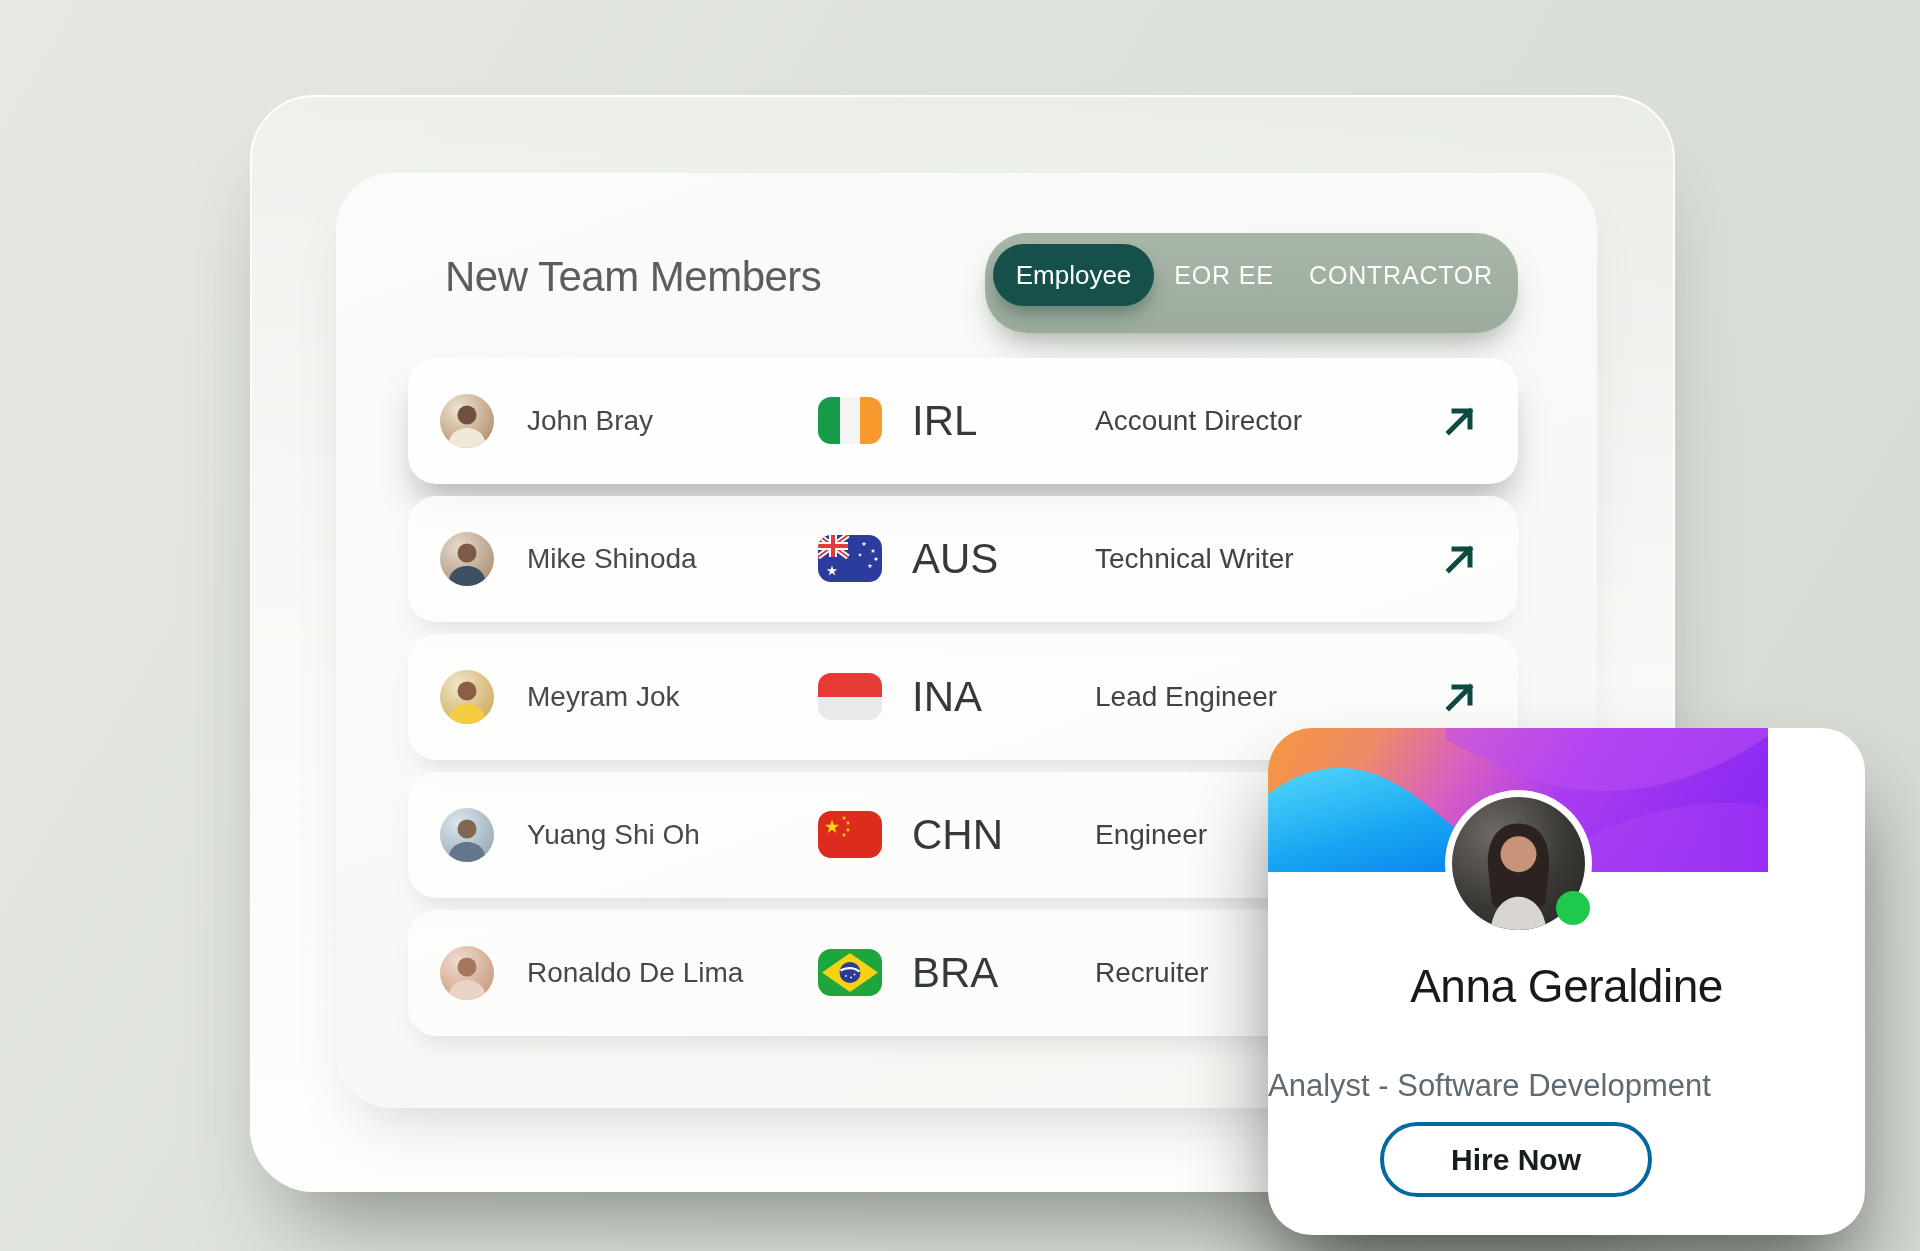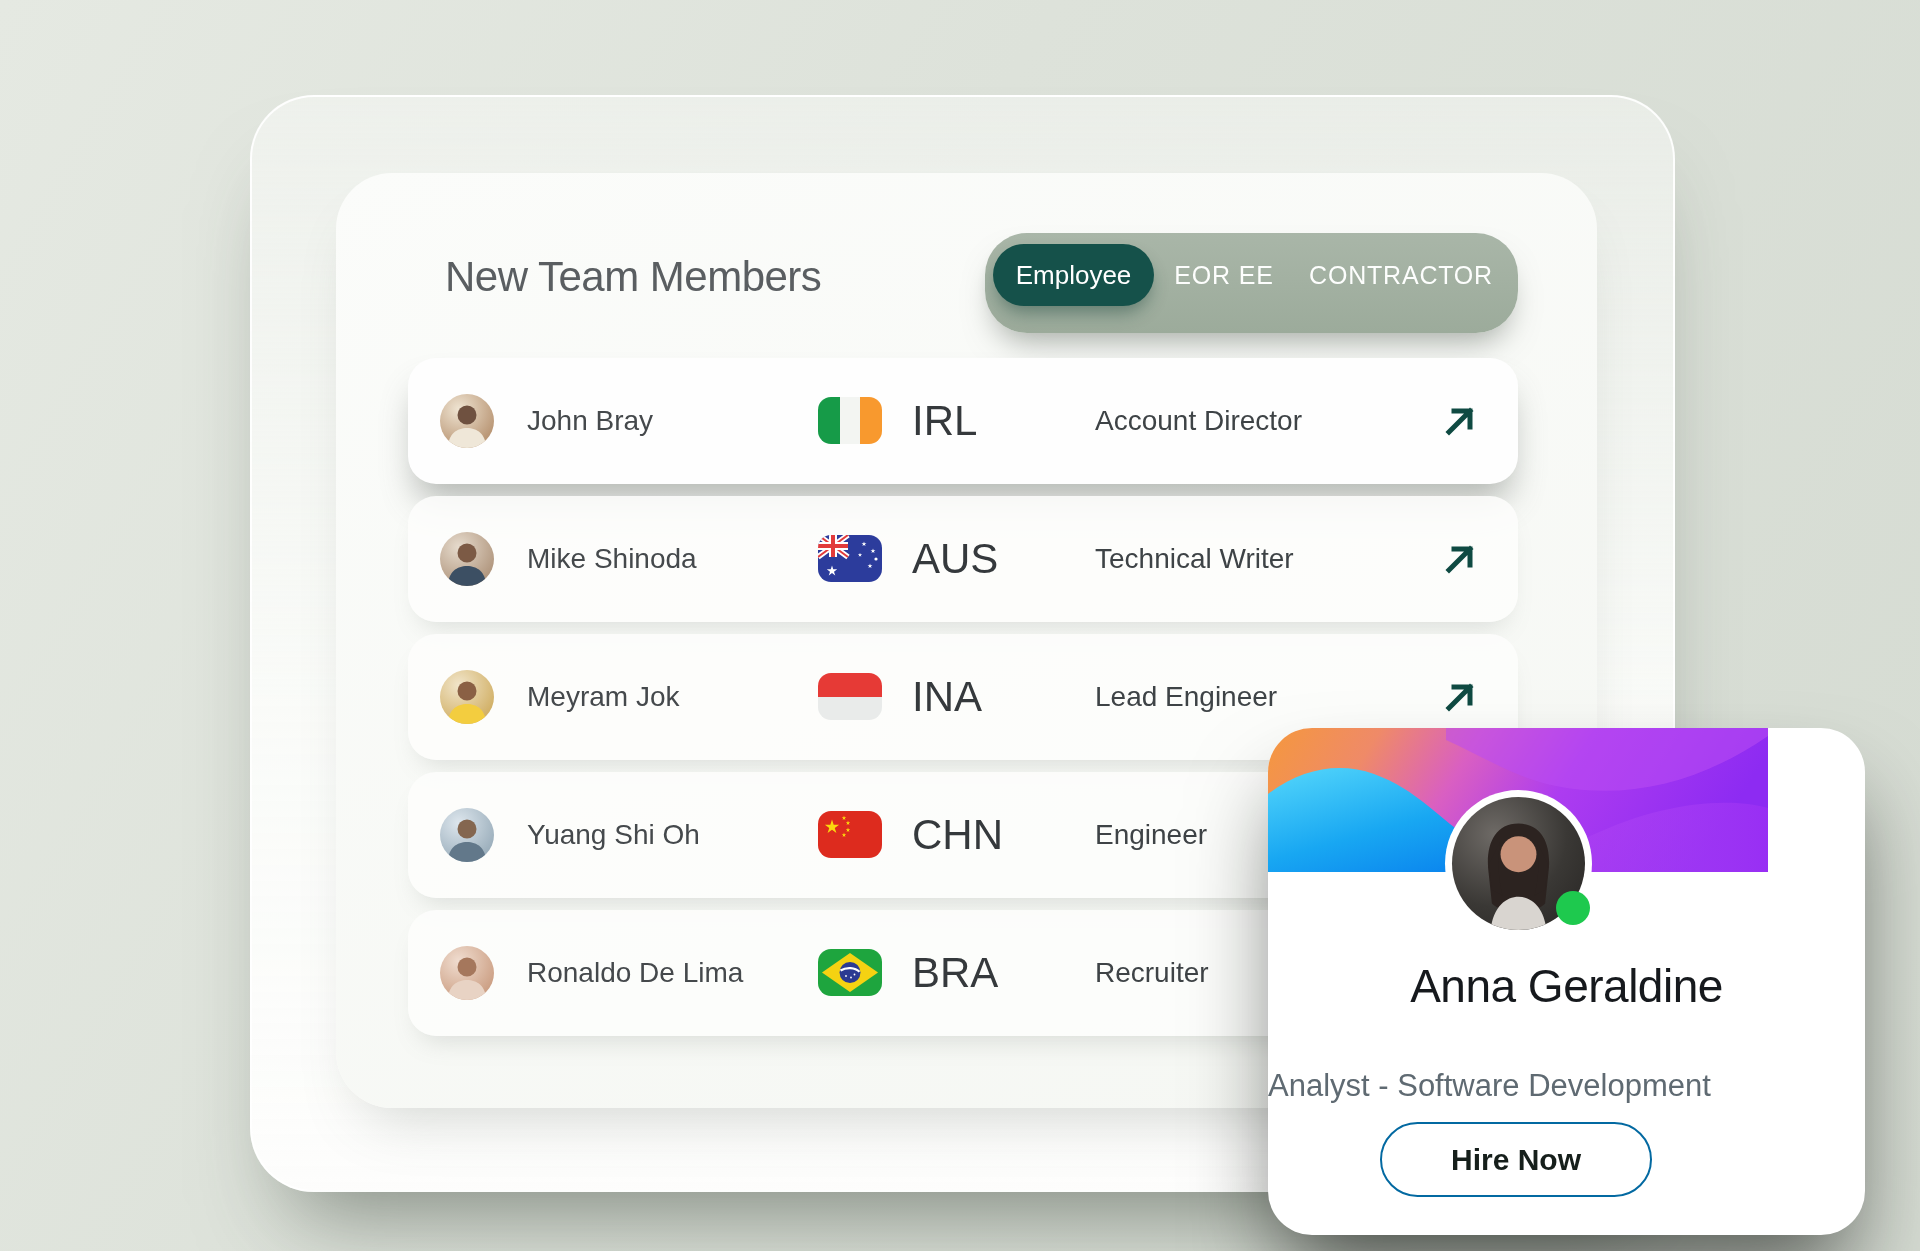--- a/index.html
+++ b/index.html
@@ -131,21 +131,21 @@
     text-align:center; font-size:46px; line-height:56px;
     color:#16191d; font-weight:500; letter-spacing:-0.5px;
   }
   .profile-subtitle {
     position:absolute; left:0; top:290px; width:100%;
     font-size:31px; line-height:40px;
     color:#5f6a72; font-weight:400;margin-top:48px;
   }
   .hire-button {
     position:absolute; left:112px; top:394px; width:272px; height:75px;
-    border-radius:38px; background:#ffffff; border:2px solid #0369a1;
+    border-radius:38px; background:#ffffff; border:4px solid #0369a1;
     display:flex; align-items:center; justify-content:center;
     font-size:30px; font-weight:700; color:#161f1b; cursor:pointer;
     font-family:"Liberation Sans","DejaVu Sans",sans-serif;
   }
 </style>
 </head>
 <body>
 
 <div class="stage">
 

